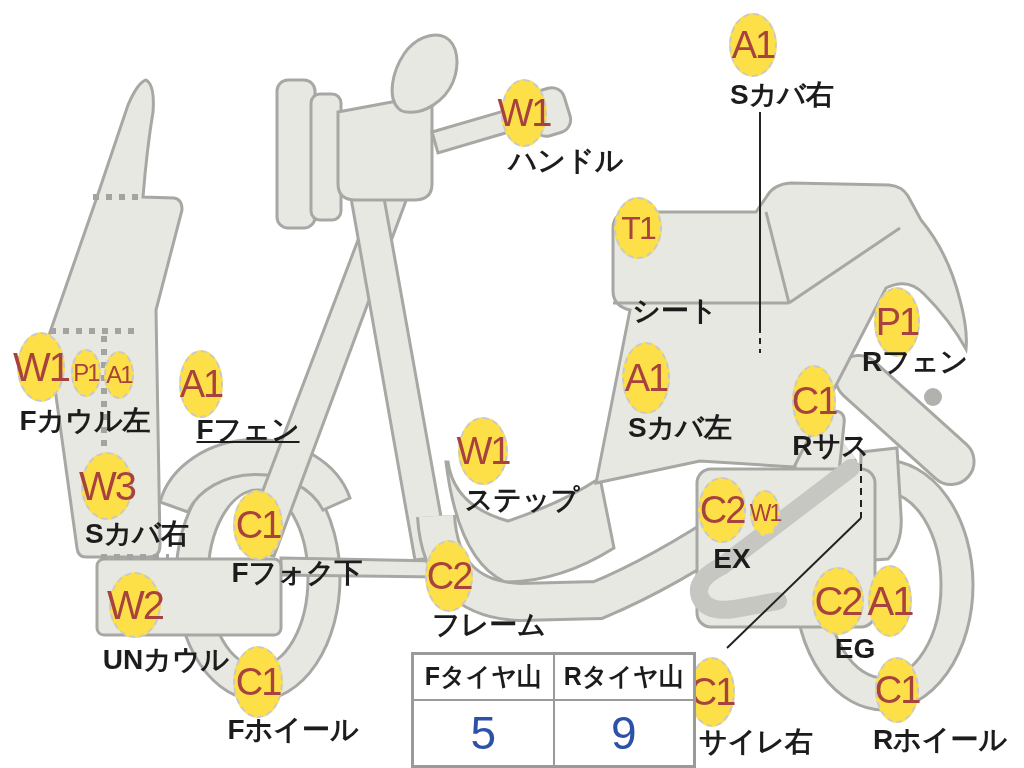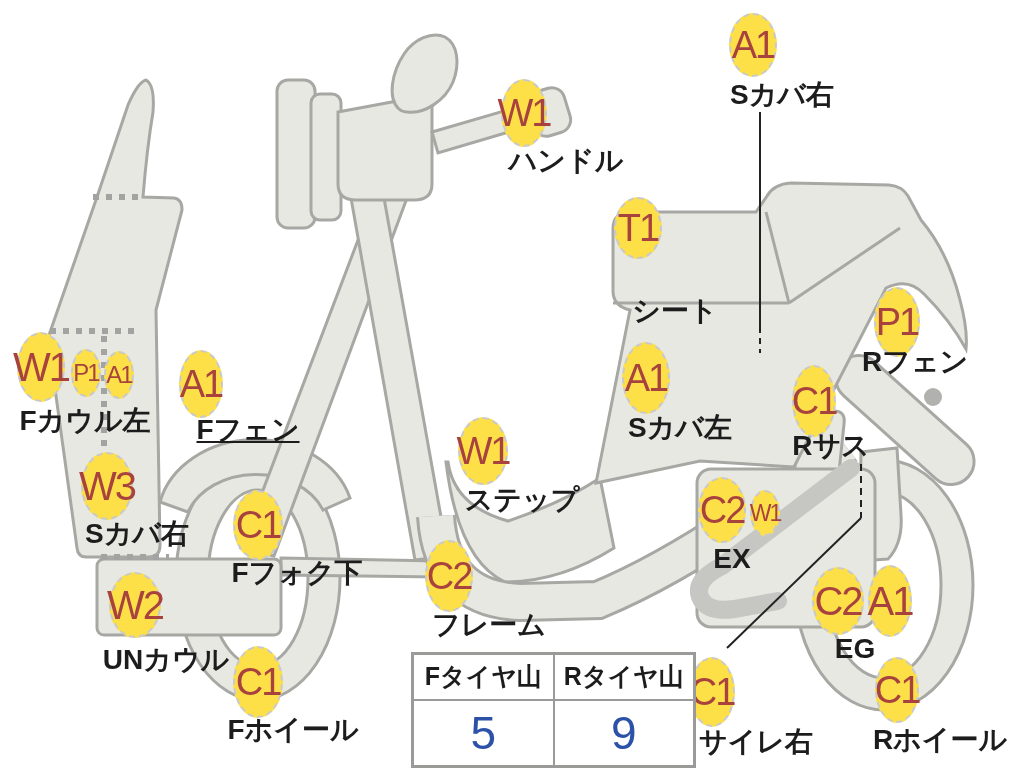--- a/index.html
+++ b/index.html
@@ -93,21 +93,21 @@
   </svg>
 
   <div>
 
   <div class="badge" style="left: 524px; top: 113px; width: 46px; height: 68px; font-size: 38px;">
         <span>W1</span>
       </div>
       <div class="badge" style="left: 753px; top: 45px; width: 48px; height: 64px; font-size: 38px;">
         <span>A1</span>
       </div>
-      <div class="badge" style="left: 638px; top: 228px; width: 48px; height: 62px; font-size: 38px;">
+      <div class="badge" style="left: 638px; top: 228px; width: 48px; height: 62px; font-size: 32px;">
         <span>T1</span>
       </div>
       <div class="badge" style="left: 897px; top: 322px; width: 46px; height: 70px; font-size: 38px;">
         <span>P1</span>
       </div>
       <div class="badge" style="left: 41px; top: 367px; width: 48px; height: 70px; font-size: 40px;">
         <span>W1</span>
       </div>
       <div class="badge" style="left: 86px; top: 373px; width: 30px; height: 48px; font-size: 24px;">
         <span>P1</span>

